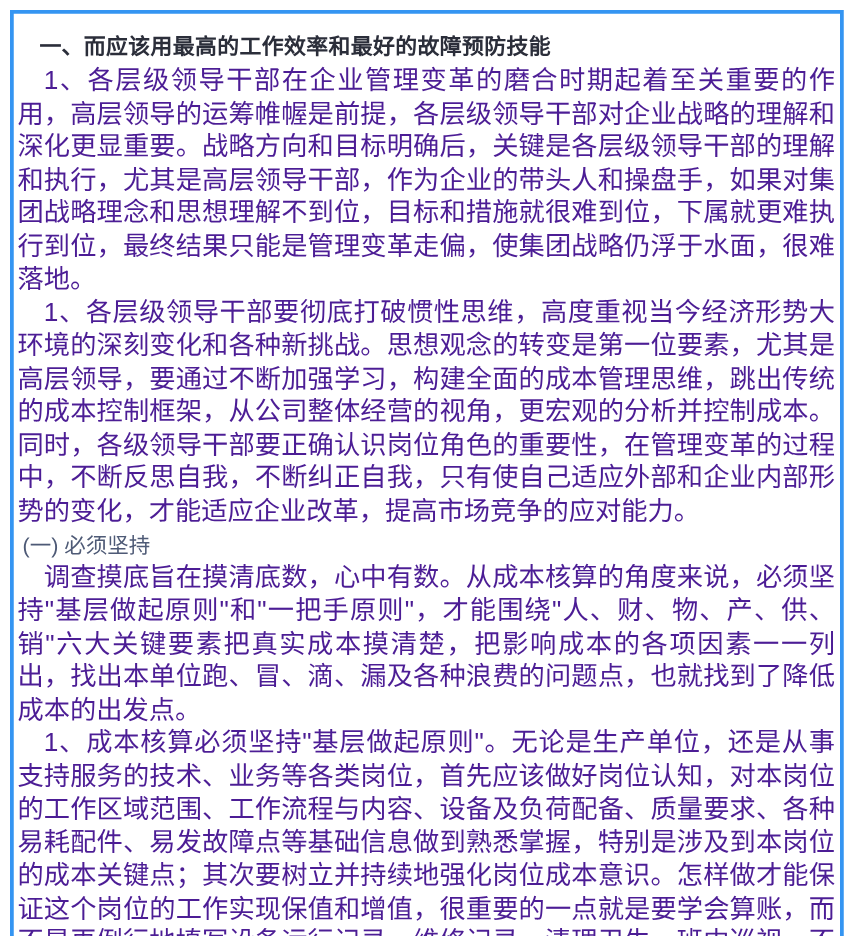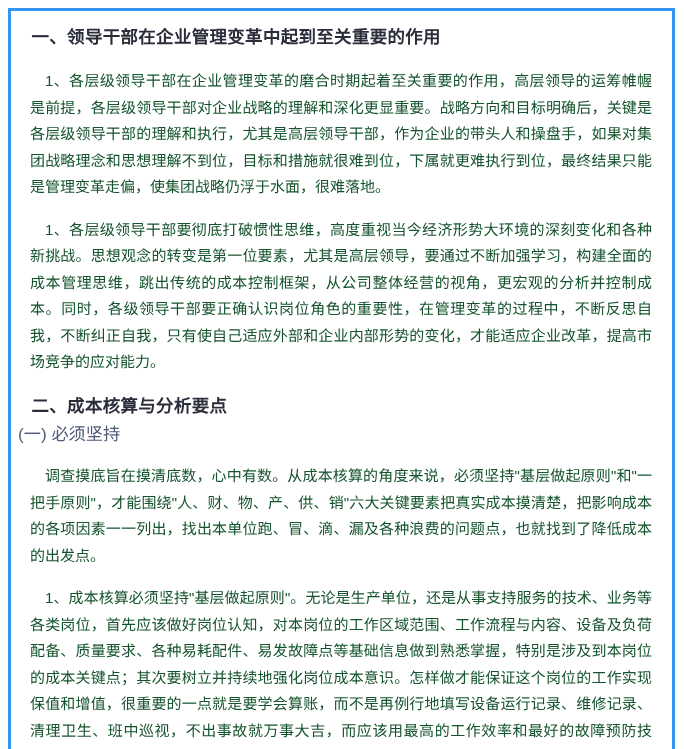--- a/index.html
+++ b/index.html
@@ -32,47 +32,46 @@
     font-weight: 700;
     line-height: 29px;
     color: #2b2e3a;
     text-indent: 1em;
     letter-spacing: 0.3px;
   }
   .section-title.second {
     margin-top: 2px;
   }
   .para {
-    margin: 16px;
-    font-size: 15px;
+    margin: 0;
+    font-size: 21px;
     line-height: 26.5px;
-    color: #14532d;
+    color: #4c1d95;
     text-align: justify;
     text-justify: inter-ideograph;
     text-indent: 1em;
   }
   .subheading {
     margin: 0;
     font-size: 17.2px;
     line-height: 26.5px;
     color: #4e5a76;
     padding-left: 4px;
   }
 </style>
 </head>
 <body>
 
 <div class="page-frame">
 
   <section>
-    <h2 class="section-title">一、领导干部在企业管理变革中起到至关重要的作用</h2>
+    <h2 class="section-title">一、而应该用最高的工作效率和最好的故障预防技能</h2>
     <p class="para">1、各层级领导干部在企业管理变革的磨合时期起着至关重要的作用，高层领导的运筹帷幄是前提，各层级领导干部对企业战略的理解和深化更显重要。战略方向和目标明确后，关键是各层级领导干部的理解和执行，尤其是高层领导干部，作为企业的带头人和操盘手，如果对集团战略理念和思想理解不到位，目标和措施就很难到位，下属就更难执行到位，最终结果只能是管理变革走偏，使集团战略仍浮于水面，很难落地。</p>
     <p class="para">1、各层级领导干部要彻底打破惯性思维，高度重视当今经济形势大环境的深刻变化和各种新挑战。思想观念的转变是第一位要素，尤其是高层领导，要通过不断加强学习，构建全面的成本管理思维，跳出传统的成本控制框架，从公司整体经营的视角，更宏观的分析并控制成本。同时，各级领导干部要正确认识岗位角色的重要性，在管理变革的过程中，不断反思自我，不断纠正自我，只有使自己适应外部和企业内部形势的变化，才能适应企业改革，提高市场竞争的应对能力。</p>
   </section>
 
   <section>
-    <h2 class="section-title second">二、成本核算与分析要点</h2>
     <p class="subheading">(一) 必须坚持</p>
     <p class="para">调查摸底旨在摸清底数，心中有数。从成本核算的角度来说，必须坚持"基层做起原则"和"一把手原则"，才能围绕"人、财、物、产、供、销"六大关键要素把真实成本摸清楚，把影响成本的各项因素一一列出，找出本单位跑、冒、滴、漏及各种浪费的问题点，也就找到了降低成本的出发点。</p>
     <p class="para">1、成本核算必须坚持"基层做起原则"。无论是生产单位，还是从事支持服务的技术、业务等各类岗位，首先应该做好岗位认知，对本岗位的工作区域范围、工作流程与内容、设备及负荷配备、质量要求、各种易耗配件、易发故障点等基础信息做到熟悉掌握，特别是涉及到本岗位的成本关键点；其次要树立并持续地强化岗位成本意识。怎样做才能保证这个岗位的工作实现保值和增值，很重要的一点就是要学会算账，而不是再例行地填写设备运行记录、维修记录、清理卫生、班中巡视，不出事故就万事大吉，而应该用最高的工作效率和最好的故障预防技能，使本岗位的投入产出比达到最优；再次要树立严谨认真的工作态度，坚持实事求是的工作原则，要坚决杜绝差不多思想，这样才能把基础工作做好，把成本账算细、算实。</p>
   </section>
 
 </div>
 
 </body></html>

